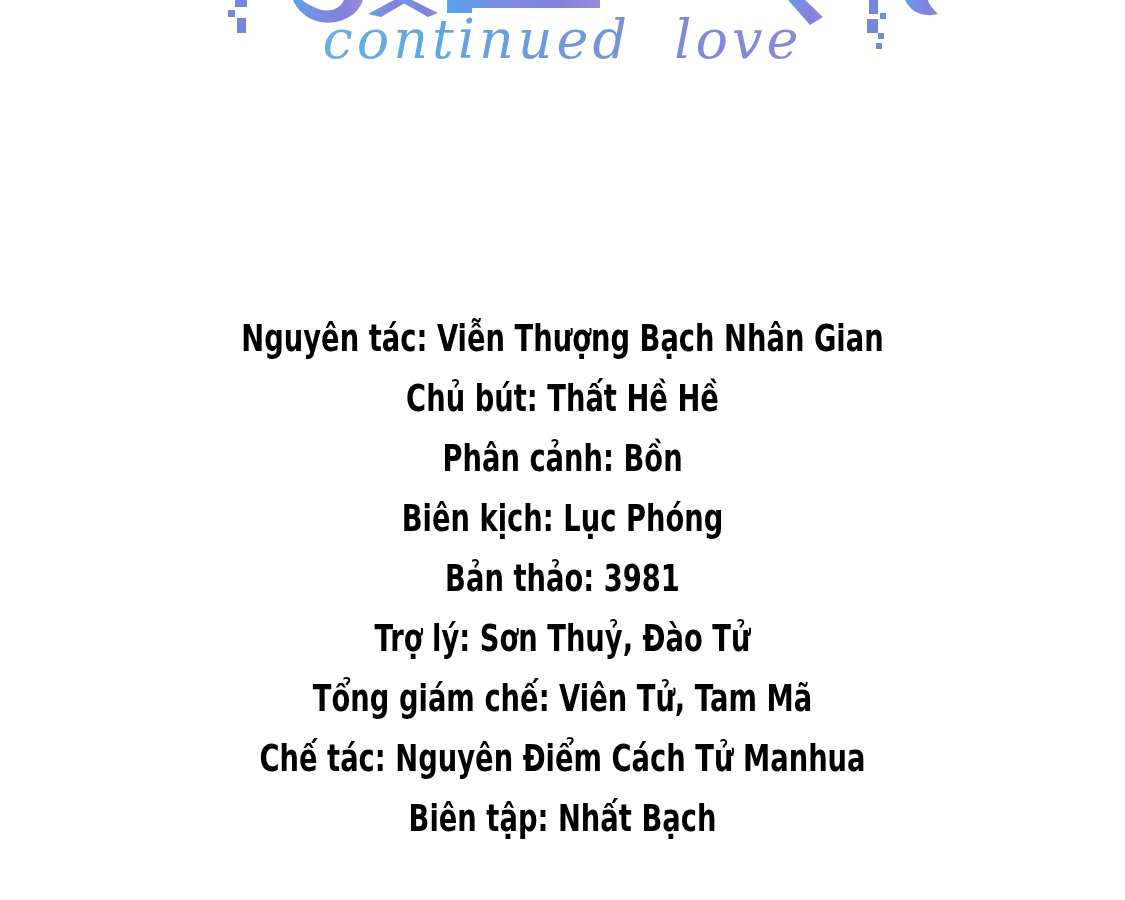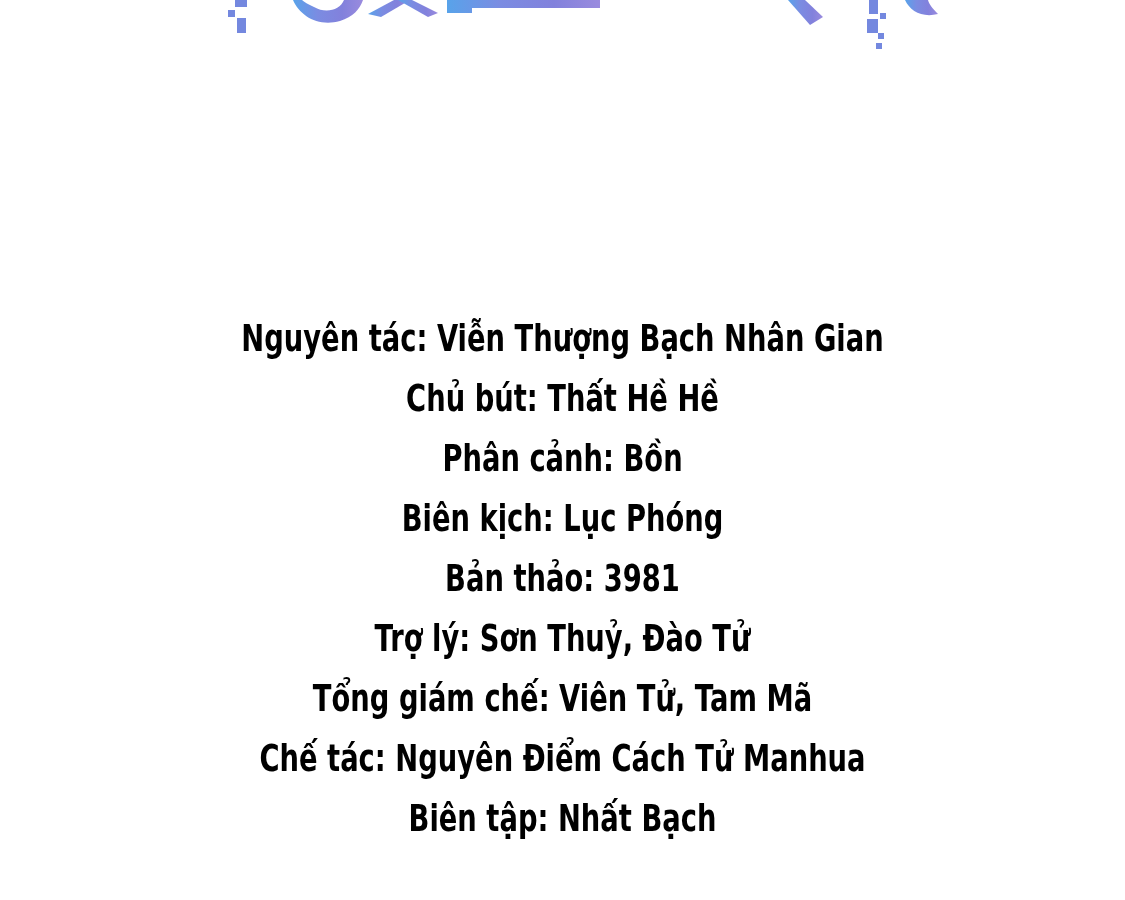--- a/index.html
+++ b/index.html
@@ -104,20 +104,21 @@
 
       <g fill="url(#lg)">
         <path d="M293,0 C300,16 318,27 340,21 C353,17 360,9 363,0 L344,0 C340,10 326,14 314,7 C308,4 304,2 302,0 Z"></path>
         <path d="M394,0 L368,14 L381,17 L410,0 Z"></path>
         <path d="M412,0 L438,13 L428,17 L398,0 Z"></path>
         <path d="M447,0 L600,0 L600,8 L472,8 L472,13 L447,13 Z"></path>
         <path d="M788,0 L810,25 L823,17 L805,0 Z"></path>
         <path d="M905,0 C910,11 922,18 938,14 C932,8 929,4 928,0 Z"></path>
       </g>
     </svg>
+    <div class="logo-tagline">continued love</div>
   </header>
 
   <main class="credits">
     <div class="credit-line">Nguyên tác: Viễn Thượng Bạch Nhân Gian</div>
     <div class="credit-line">Chủ bút: Thất Hề Hề</div>
     <div class="credit-line">Phân cảnh: Bồn</div>
     <div class="credit-line">Biên kịch: Lục Phóng</div>
     <div class="credit-line">Bản thảo: 3981</div>
     <div class="credit-line">Trợ lý: Sơn Thuỷ, Đào Tử</div>
     <div class="credit-line">Tổng giám chế: Viên Tử, Tam Mã</div>

